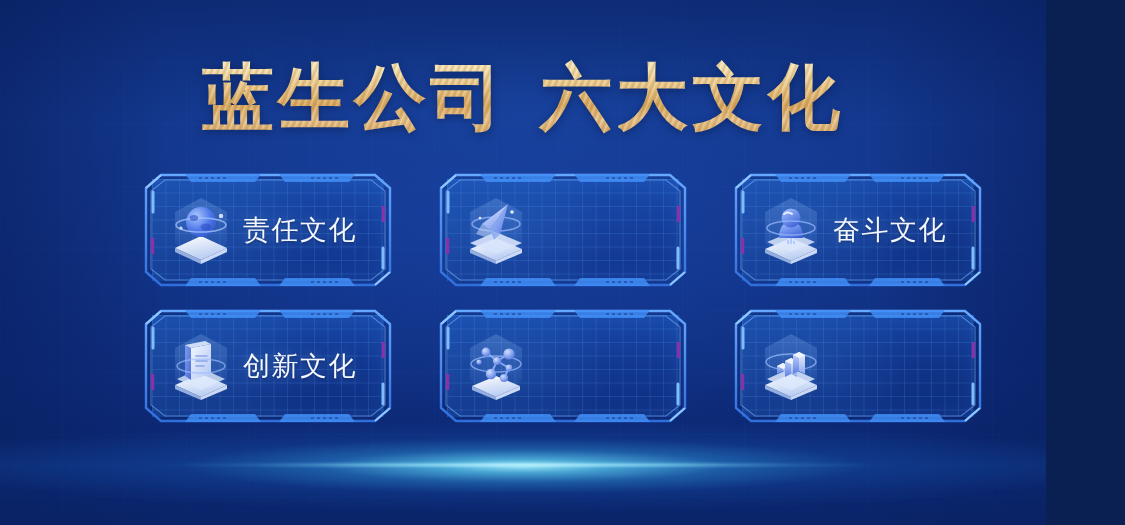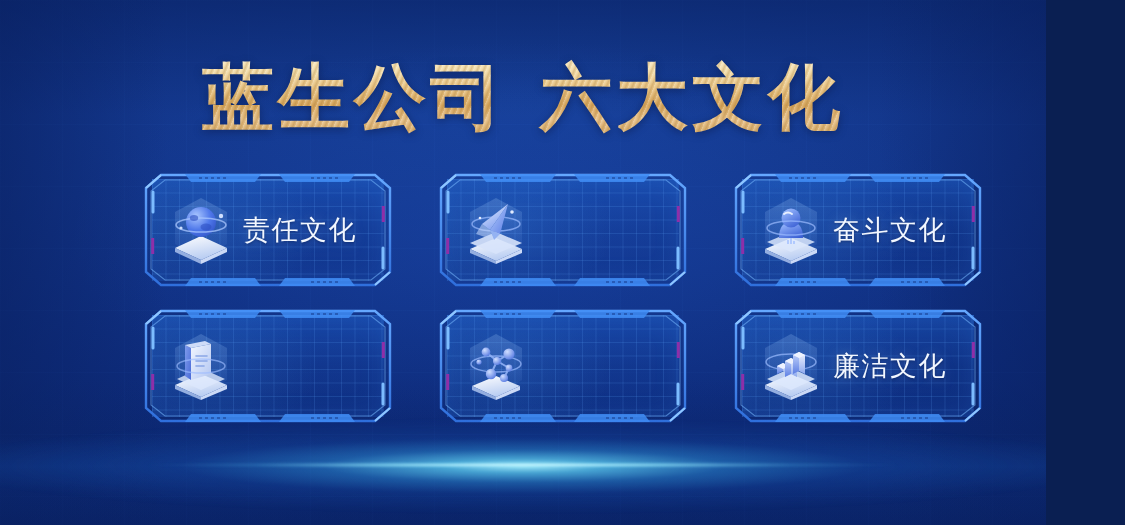--- a/index.html
+++ b/index.html
@@ -421,20 +421,21 @@
           <path d="M36 38 L60 49 L36 60 L12 49 Z" fill="#dce7fd" opacity=".8"></path>
           <path d="M26 18 L46 14 L46 44 L26 50 Z" fill="url(#bk1)"></path>
           <path d="M26 18 L26 50 L20 46 L20 15 Z" fill="url(#bk2)"></path>
           <path d="M20 15 L40 11 L46 14 L26 18 Z" fill="#cfdcf8"></path>
           <g stroke="#8aa6e6" stroke-width="1.6" stroke-linecap="round">
             <path d="M31 26 h11 M31 31 h11 M31 36 h8"></path>
           </g>
           <ellipse cx="36" cy="36" rx="24" ry="7" fill="none" stroke="#9dbcff" stroke-width="1.5" opacity=".65"></ellipse>
         </svg>
       </div>
+      <div class="card-label">创新文化</div>
     </div>
 
     <div class="card">
       <div class="card-body"></div>
       <svg class="card-frame" viewBox="0 0 250 116">
         <path d="M18 3 H232 L247 16 V100 L232 113 H18 L3 100 V16 Z" fill="none" stroke="url(#fr1)" stroke-width="2.4"></path>
         <path d="M22 8 H228 L242 19 V97 L228 108 H22 L8 97 V19 Z" fill="none" stroke="rgba(120,185,255,0.55)" stroke-width="1.1"></path>
         <path d="M10 20 L10 40" stroke="#7cbcff" stroke-width="3" stroke-linecap="round"></path>
         <path d="M240 76 L240 96" stroke="#7cbcff" stroke-width="3" stroke-linecap="round"></path>
         <path d="M42 2 H118 L112 10 H48 Z" fill="#3f8cf5" opacity=".85"></path>
@@ -528,21 +529,20 @@
             <path d="M30 47 L36 44 L36 28 L30 31 Z" fill="url(#br2)"></path>
             <path d="M36 44 L42 47 L42 31 L36 28 Z" fill="url(#br1)"></path>
             <path d="M30 31 L36 28 L42 31 L36 34 Z" fill="#eef3ff"></path>
 
             <path d="M38 44 L44 41 L44 22 L38 25 Z" fill="url(#br2)"></path>
             <path d="M44 41 L50 44 L50 25 L44 22 Z" fill="url(#br1)"></path>
             <path d="M38 25 L44 22 L50 25 L44 28 Z" fill="#eef3ff"></path>
           </g>
         </svg>
       </div>
-      <div class="card-label">廉洁文化</div>
     </div>
 
   </div>
 
   <div class="floor-wash"></div>
   <div class="floor-glow"></div>
   <div class="floor-core"></div>
 
 </div>
 

